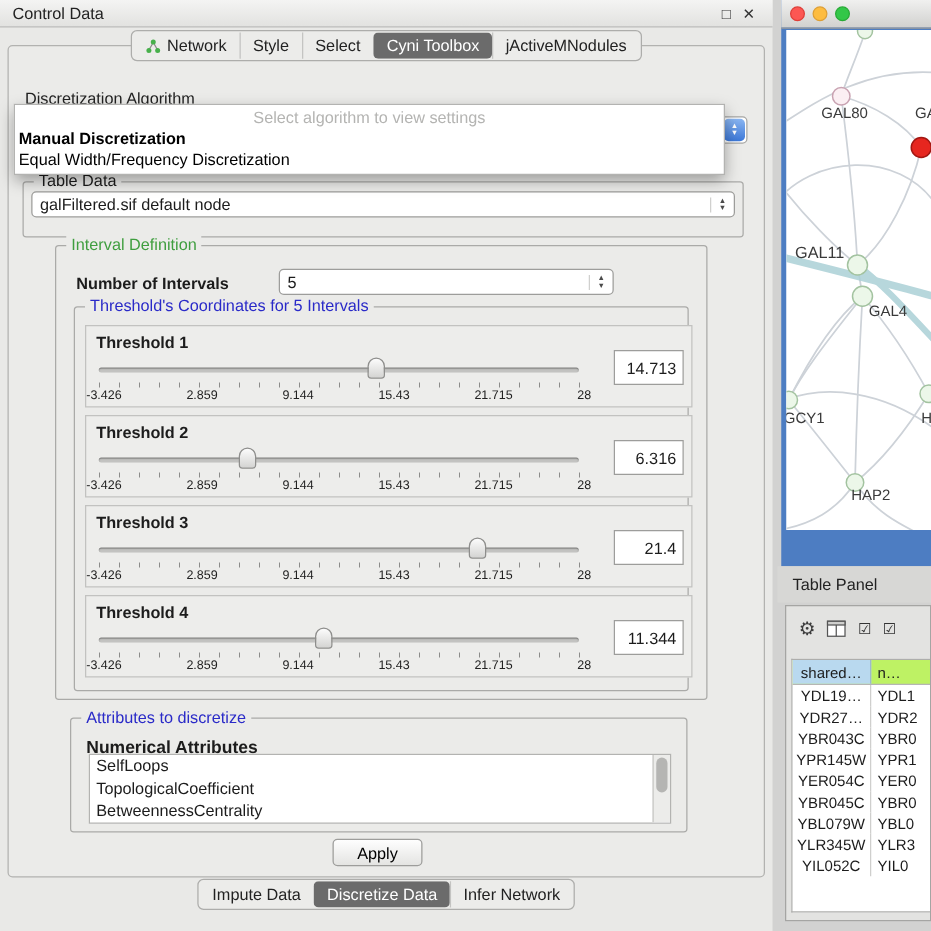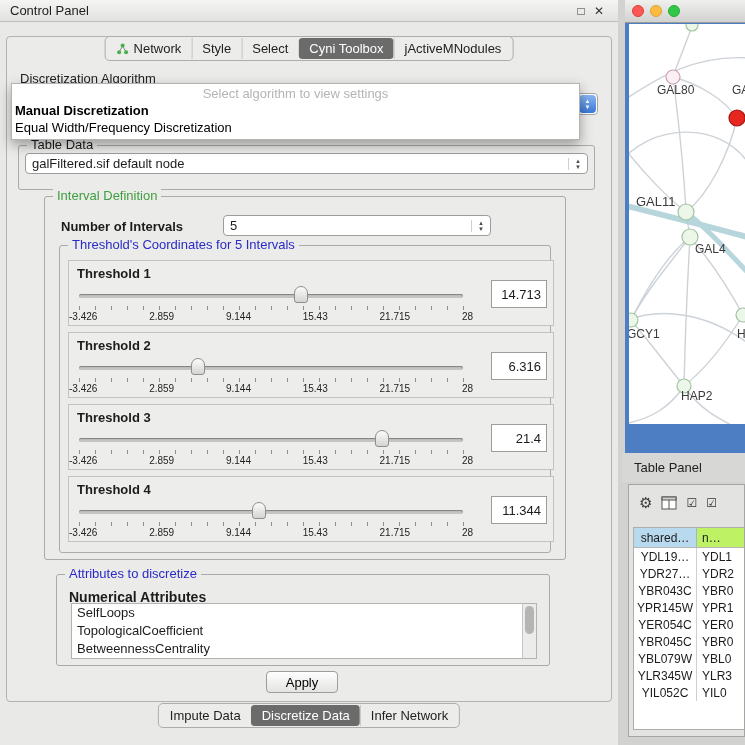--- a/index.html
+++ b/index.html
@@ -19,21 +19,21 @@
   .main-border{position:absolute;left:6px;top:36px;width:604px;height:664px;
     border:1px solid #b2b2b0;border-radius:4px;background:#ebebe9;}
 
   
   .tabbar{position:absolute;left:50%;transform:translateX(-50%);display:flex;
     border:1px solid #adadab;border-radius:5px;background:#ececea;z-index:3;padding:1px;}
   .tab{padding:3px 10px;font-size:13px;color:#222;display:flex;align-items:center;gap:5px;
     border-left:1px solid #c3c3c1;white-space:nowrap;}
   .tab:first-child{border-left:none;}
   .tab.selected{background:#6b6b6b;color:#fff;border-radius:4px;border-left-color:transparent;}
-  #top-tabbar{top:36px;}
+  #top-tabbar{top:24px;}
   #bottom-tabbar{top:703px;justify-content:flex-end;}
 
   
   #algo-group-title{position:absolute;left:20px;top:71px;font-size:13px;color:#222;z-index:1;}
   #algo-combo-fragment{position:absolute;left:556px;top:93px;width:42px;height:22px;
     background:#fff;border:1px solid #a6a6a4;border-radius:4px;z-index:5;box-sizing:border-box;}
   .combo-capsule{position:absolute;right:1px;top:1px;width:17px;height:18px;border-radius:4px;
     background:linear-gradient(#8ab6f2,#3c78d8);display:flex;flex-direction:column;
     align-items:center;justify-content:center;color:#fff;font-size:6px;line-height:6px;}
   #algo-popup{position:absolute;left:11px;top:83px;width:567px;background:#ffffff;
@@ -126,21 +126,21 @@
   .tp-row{display:flex;height:17px;}
   .tp-c1{width:62px;border-right:1px solid #cfcfcd;display:flex;align-items:center;justify-content:center;white-space:nowrap;}
   .tp-c2{flex:1;display:flex;align-items:center;padding-left:5px;white-space:nowrap;overflow:hidden;}
 </style>
 </head>
 <body>
 
 <div id="control-panel">
 
   <div class="cp-titlebar">
-    <span class="cp-title">Control Panel</span>
+    <span class="cp-title">Control Data</span>
     <span class="winbtn">□</span>
     <span class="winbtn">✕</span>
   </div>
 
   <div class="main-border"></div>
 
   <div class="tabbar" id="top-tabbar">
     <div class="tab">
       <svg width="12" height="12" viewBox="0 0 12 12">
         <line x1="6" y1="3" x2="2.5" y2="9" stroke="#8a8a8a" stroke-width="1"></line>

